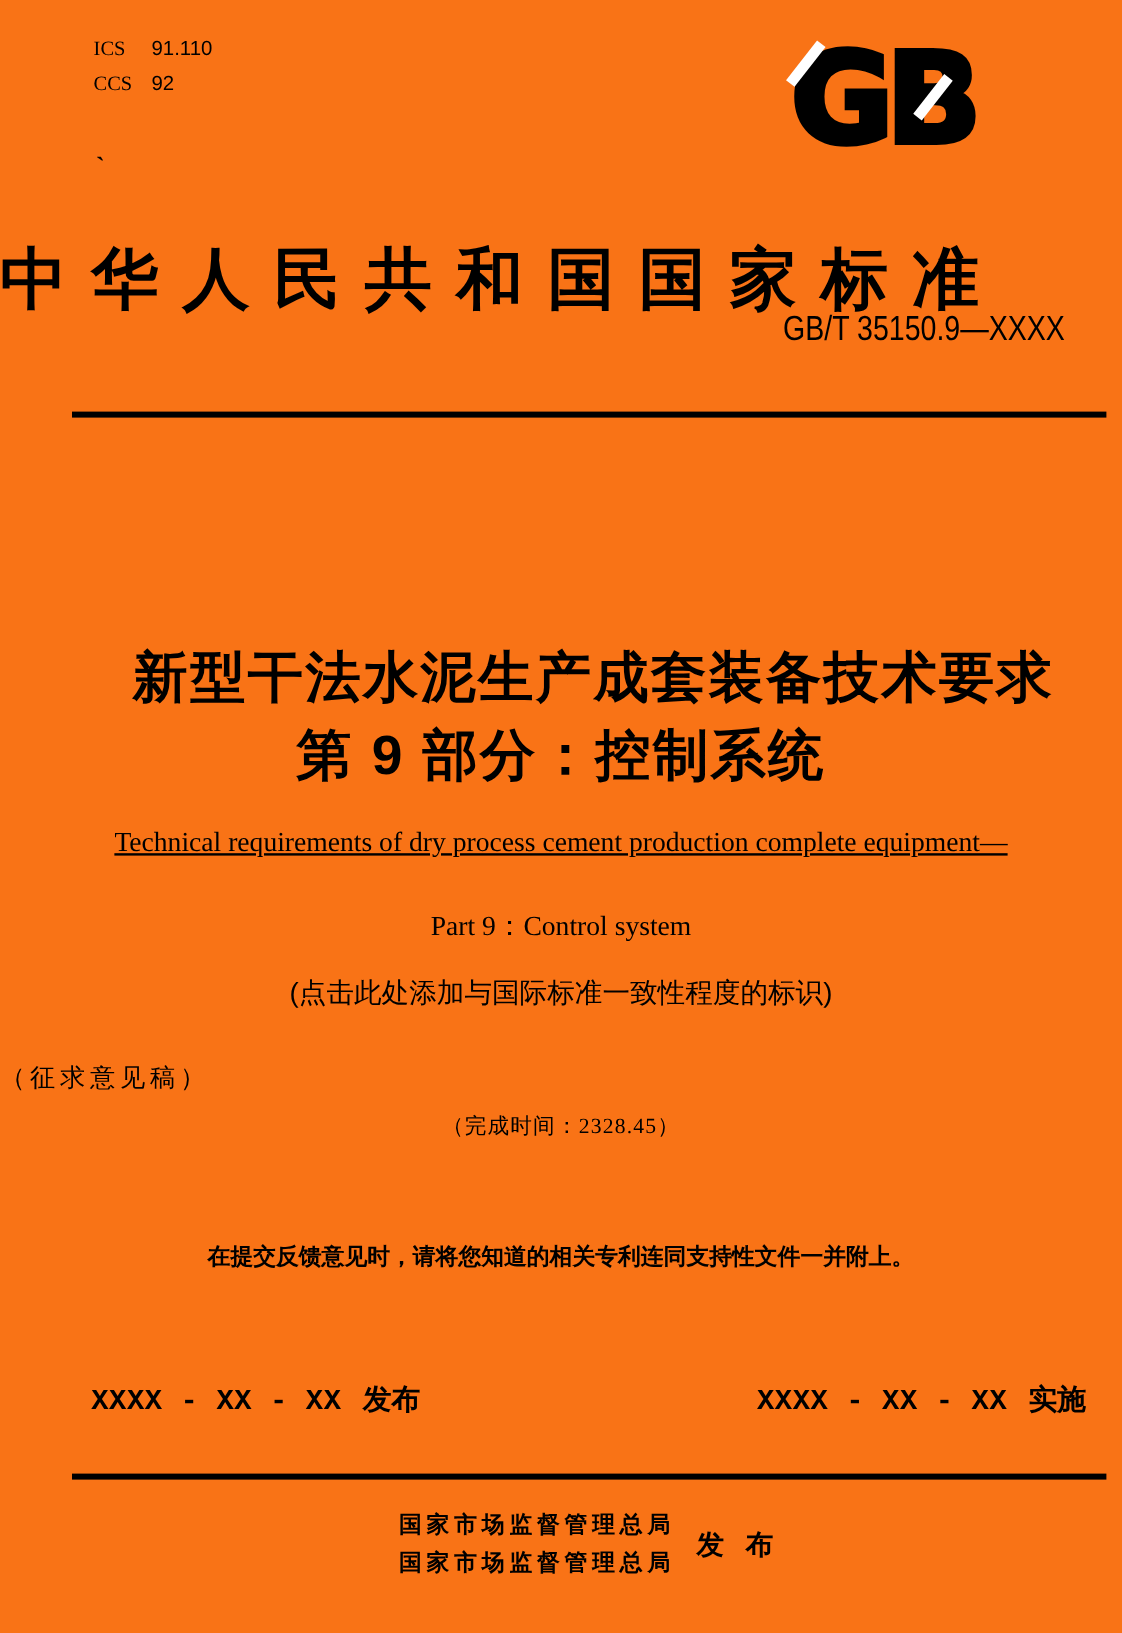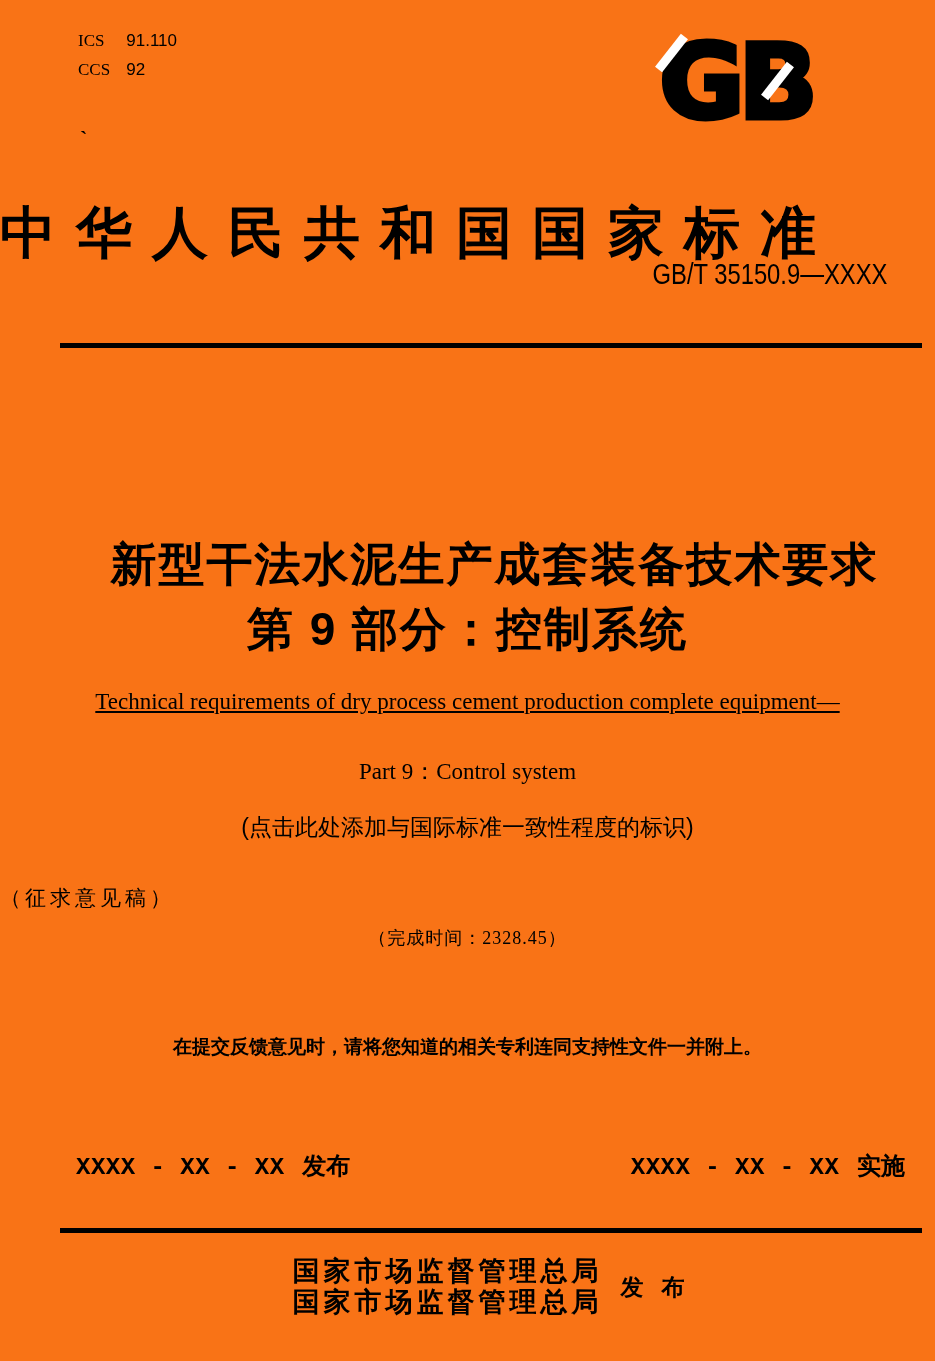--- a/index.html
+++ b/index.html
@@ -84,21 +84,21 @@
   .date-x { font-size: 24px; letter-spacing: 0.5px; }
   .date-cjk { font-size: 24px; margin-left: 8px; }
 
   
   .issuer {
     position: absolute; left: 0; right: 0; top: 1256px;
     display: flex; justify-content: center; align-items: center;
     transform: translateX(30px);
   }
   .issuer-names {
-    text-align: center; font-weight: bold; font-size: 27px;
+    text-align: center; font-weight: bold; font-size: 19px;
     letter-spacing: 4px; line-height: 31px;
     font-family: "Liberation Serif", "DejaVu Serif", serif; white-space: nowrap;
   }
   .publish-label {
     font-size: 23px; font-weight: bold; letter-spacing: 18px;
     margin-left: 18px; white-space: nowrap;
     font-family: "Liberation Serif", "DejaVu Serif", serif;
   }
 </style>
 </head>

